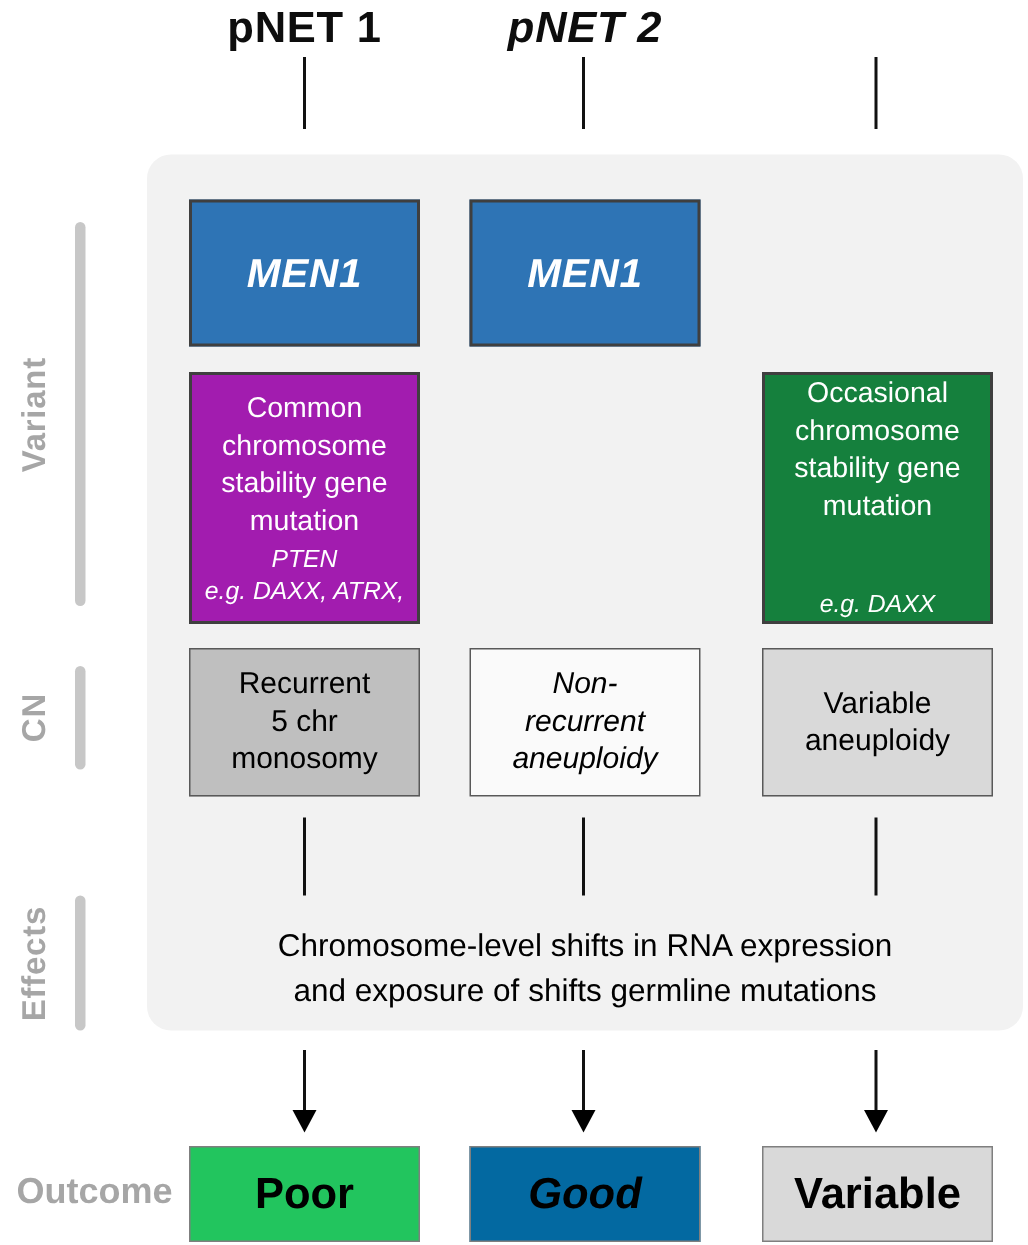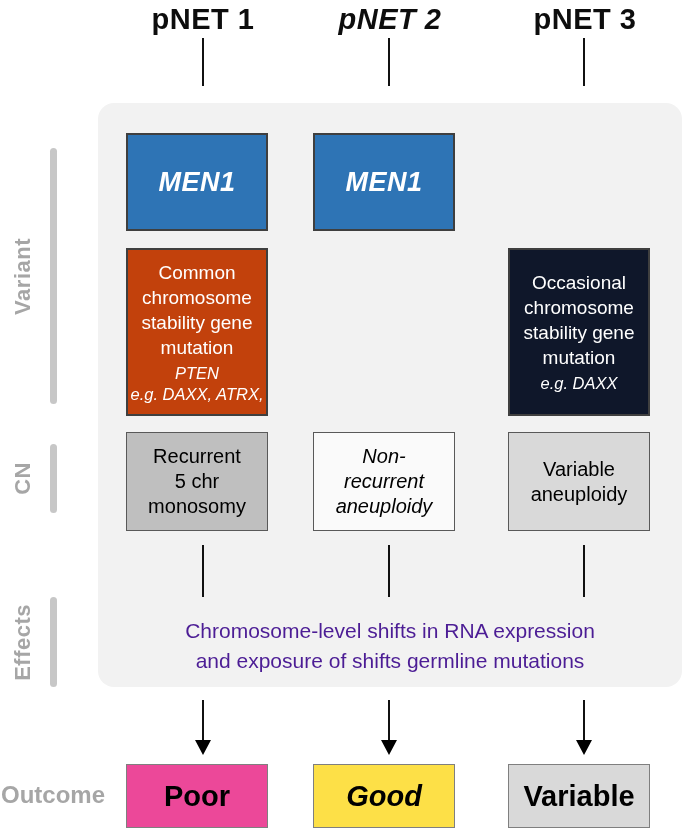--- a/index.html
+++ b/index.html
@@ -12,63 +12,62 @@
 
   .hdr{position:absolute;top:3px;width:154px;text-align:center;
        font-size:29px;font-weight:bold;color:#0d0d0d;letter-spacing:.5px;}
 
   .vline{position:absolute;width:2px;background:#111;}
   .hline{top:38px;height:48px;}
   .cnline{top:545px;height:52px;}
 
   .panel{position:absolute;left:98px;top:103px;width:584px;height:584px;border-radius:16px;}
 
-  .box{position:absolute;width:142px;box-sizing:border-box;display:flex;flex-direction:column;
+  .box{position:absolute;width:154px;box-sizing:border-box;display:flex;flex-direction:column;
        align-items:center;justify-content:center;text-align:center;}
   .men1{top:133px;height:98px;border:2px solid #3f3f3f;color:#fff;
         font-weight:bold;font-style:italic;font-size:27px;letter-spacing:.5px;}
   .variant{top:248px;height:168px;border:2px solid #3f3f3f;color:#fff;
         font-size:19px;line-height:25px;}
   .vex{font-style:italic;font-size:16.5px;line-height:21px;margin-top:3px;}
   .cnbox{top:432px;height:99px;border:1.5px solid #595959;color:#000;
         font-size:20px;line-height:25px;}
   .outcome{top:764px;height:64px;border:1.5px solid #7f7f7f;color:#000;
         font-weight:bold;font-size:29px;}
 
   .effects{position:absolute;left:98px;top:616px;width:584px;text-align:center;
-        font-size:21px;line-height:30px;color:#4c1d95;}
+        font-size:21px;line-height:30px;color:#000000;}
 
   .arrow-shaft{top:700px;height:42px;}
   .arrow-head{position:absolute;top:740px;width:0;height:0;
         border-left:8px solid transparent;border-right:8px solid transparent;
         border-top:15px solid #000;}
   .ah1{left:195px;} .ah2{left:381px;} .ah3{left:576px;}
 
   
   .rail-bar{position:absolute;left:50px;width:7px;background:#c7c7c7;border-radius:4px;}
   .bar-variant{top:148px;height:256px;}
   .bar-cn{top:444px;height:69px;}
   .bar-effects{top:597px;height:90px;}
   .rail-label{position:absolute;left:4px;width:38px;display:flex;align-items:center;
         justify-content:center;color:#a6a6a6;font-weight:bold;font-size:22px;}
   .lbl-variant{top:148px;height:256px;}
   .lbl-cn{top:444px;height:69px;}
   .lbl-effects{top:597px;height:90px;}
   .rail-label span{writing-mode:vertical-rl;transform:rotate(180deg);white-space:nowrap;letter-spacing:.5px;}
   .outcome-label{position:absolute;left:1px;top:781px;width:114px;
-        font-weight:bold;font-size:24px;color:#a6a6a6;}
+        font-weight:bold;font-size:24px;color:#a6a6a6;text-align:right;}
 </style>
 </head>
 <body>
 
 <div class="page">
 
   <div class="hdr c1">pNET 1</div>
   <div class="hdr c2">pNET 2</div>
-  <div class="hdr c3">pNET 3</div>
 
   <div class="vline hline cc1"></div>
   <div class="vline hline cc2"></div>
   <div class="vline hline cc3"></div>
 
   <div class="panel" style="background-color: rgb(242, 242, 242);"></div>
 
   <div class="rail-label lbl-variant">
     <span>Variant</span>
   </div>
@@ -86,33 +85,33 @@
 
   <div class="outcome-label">Outcome</div>
 
   <div class="box men1 c1" style="background-color: rgb(46, 116, 181);">
     <span>MEN1</span>
   </div>
   <div class="box men1 c2" style="background-color: rgb(46, 116, 181);">
     <span>MEN1</span>
   </div>
 
-  <div class="box variant c1" style="background-color: #c2410c;">
+  <div class="box variant c1" style="background-color: #a21caf;">
     <div>
       <div>Common</div>
       <div>chromosome</div>
       <div>stability gene</div>
       <div>mutation</div>
     </div>
     <div class="vex">
       <div>PTEN</div>
       <div>e.g. DAXX, ATRX,</div>
     </div>
   </div>
-  <div class="box variant c3" style="background-color: #0f172a;">
+  <div class="box variant c3" style="background-color: #15803d; justify-content: space-between;">
     <div>
       <div>Occasional</div>
       <div>chromosome</div>
       <div>stability gene</div>
       <div>mutation</div>
     </div>
     <div class="vex">
       <div>e.g. DAXX</div>
     </div>
   </div>
@@ -141,23 +140,23 @@
     <div>and exposure of shifts germline mutations</div>
   </div>
 
   <div class="vline arrow-shaft cc1"></div>
   <div class="arrow-head ah1"></div>
   <div class="vline arrow-shaft cc2"></div>
   <div class="arrow-head ah2"></div>
   <div class="vline arrow-shaft cc3"></div>
   <div class="arrow-head ah3"></div>
 
-  <div class="box outcome c1" style="background-color: #ec4899;">
+  <div class="box outcome c1" style="background-color: #22c55e;">
     <span>Poor</span>
   </div>
-  <div class="box outcome c2" style="background-color: #fde047;">
+  <div class="box outcome c2" style="background-color: #0369a1;">
     <span>Good</span>
   </div>
   <div class="box outcome c3" style="background-color: rgb(217, 217, 217);">
     <span>Variable</span>
   </div>
 
 </div>
 
 </body></html>

